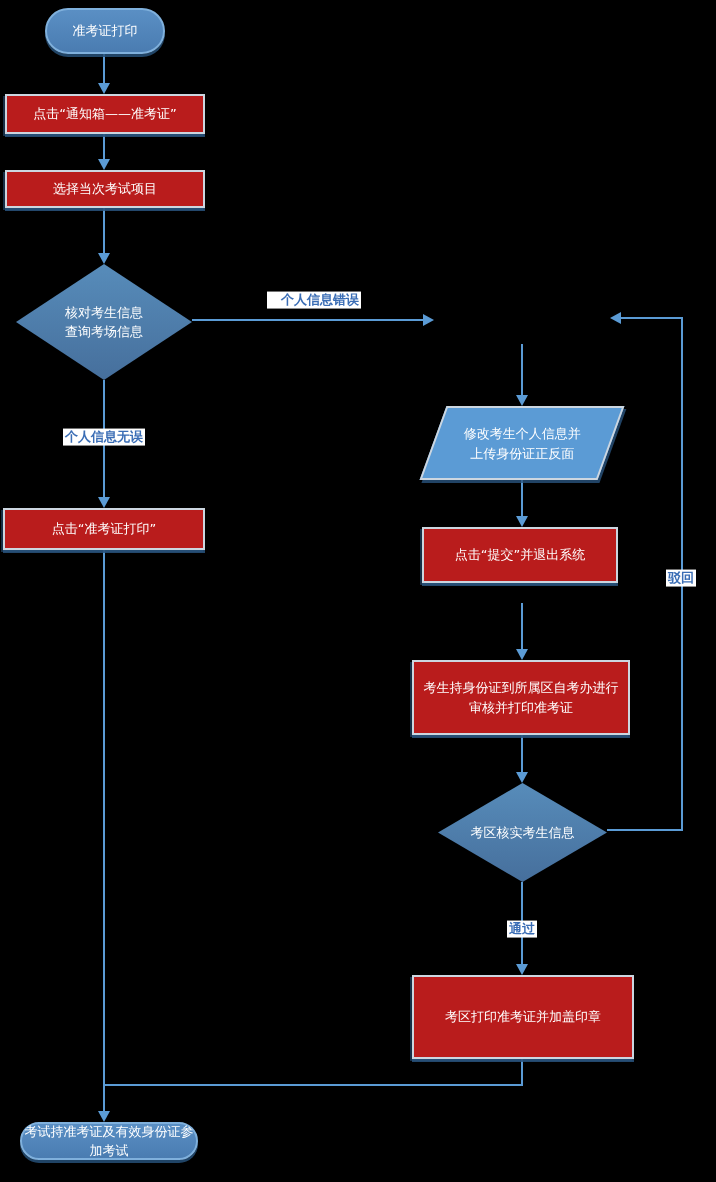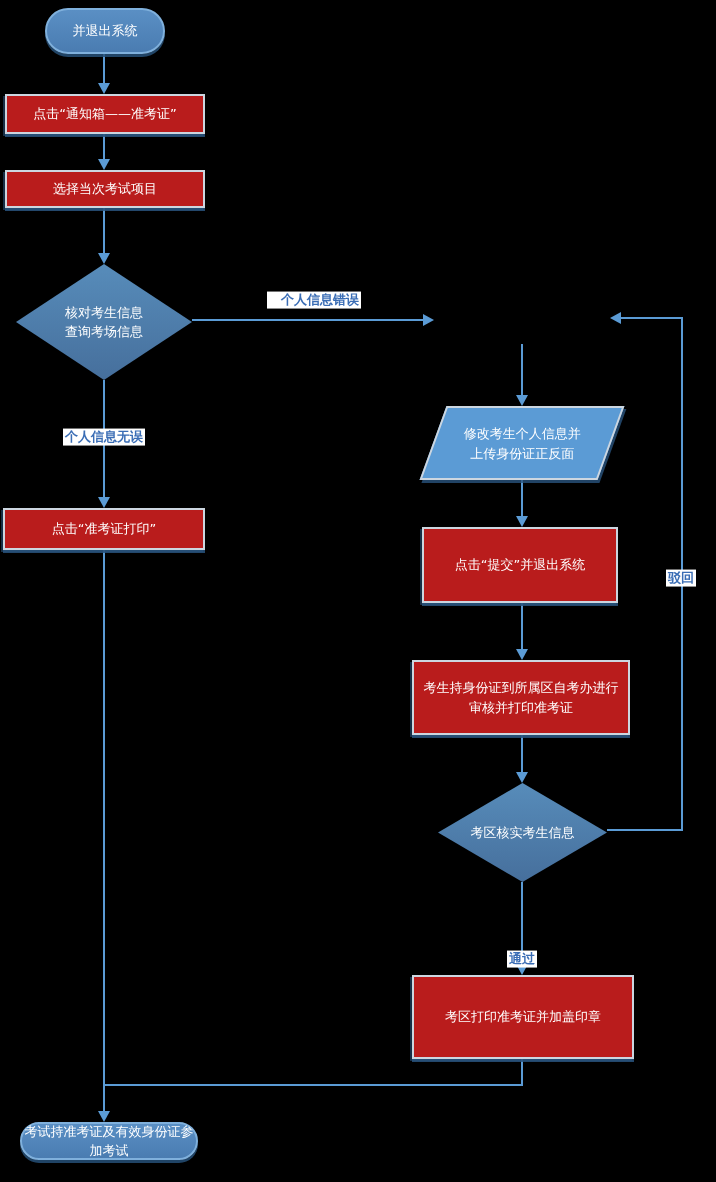--- a/index.html
+++ b/index.html
@@ -92,43 +92,43 @@
   <div class="hline" style="left:104px;top:1084px;width:419px;"></div>
 
   <div class="hline" style="left:607px;top:829px;width:76px;"></div>
   <div class="vline" style="left:681px;top:317px;height:514px;"></div>
   <div class="hline" style="left:621px;top:317px;width:62px;"></div>
   <div class="arrow left" style="left:610px;top:312px;"></div>
 
   <div class="edge-label" style="left:314px;top:300px;padding-left:14px;">个人信息错误</div>
   <div class="edge-label" style="left:104px;top:437px;">个人信息无误</div>
   <div class="edge-label" style="left:681px;top:578px;">驳回</div>
-  <div class="edge-label" style="left:522px;top:929px;margin-top:30px;">通过</div>
+  <div class="edge-label" style="left:522px;top:929px;">通过</div>
 
-  <div class="node terminator" style="left:45px;top:8px;width:120px;height:46px;">并退出系统</div>
+  <div class="node terminator" style="left:45px;top:8px;width:120px;height:46px;">准考证打印</div>
 
   <div class="node process" style="left:5px;top:94px;width:200px;height:40px;">点击“通知箱——准考证”</div>
 
   <div class="node process" style="left:5px;top:170px;width:200px;height:38px;">选择当次考试项目</div>
 
   <div class="node decision" style="left:16px;top:264px;width:176px;height:116px;">核对考生信息
 查询考场信息</div>
 
   <div class="node process" style="left:3px;top:508px;width:202px;height:42px;">点击“准考证打印”</div>
 
   <div class="node terminator" style="left:20px;top:1122px;width:178px;height:38px;">考试持准考证及有效身份证参
 加考试</div>
 
 
   <div class="node io" style="left:433px;top:406px;width:178px;height:74px;">
     <span class="io-text">修改考生个人信息并
 上传身份证正反面</span>
   </div>
 
-  <div class="node process" style="left:422px;top:527px;width:196px;height:76px;">点击“提交”并退出系统</div>
+  <div class="node process" style="left:422px;top:527px;width:196px;height:56px;">点击“提交”并退出系统</div>
 
   <div class="node process" style="left:412px;top:660px;width:218px;height:75px;">考生持身份证到所属区自考办进行
 审核并打印准考证</div>
 
   <div class="node decision" style="left:438px;top:783px;width:169px;height:99px;">考区核实考生信息</div>
 
   <div class="node process" style="left:412px;top:975px;width:222px;height:84px;">考区打印准考证并加盖印章</div>
 
 </div>
 

